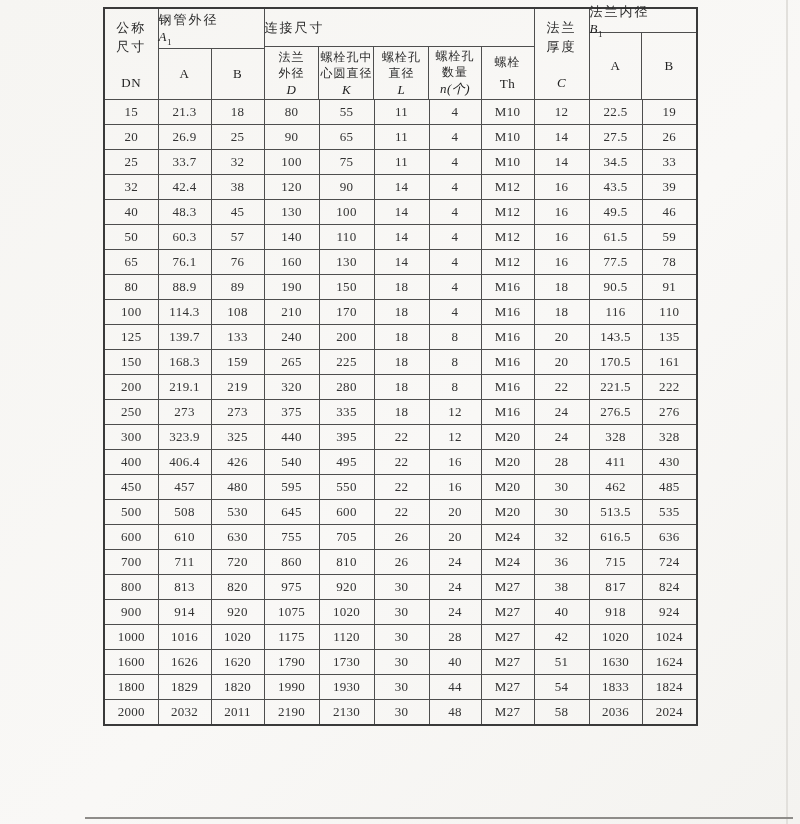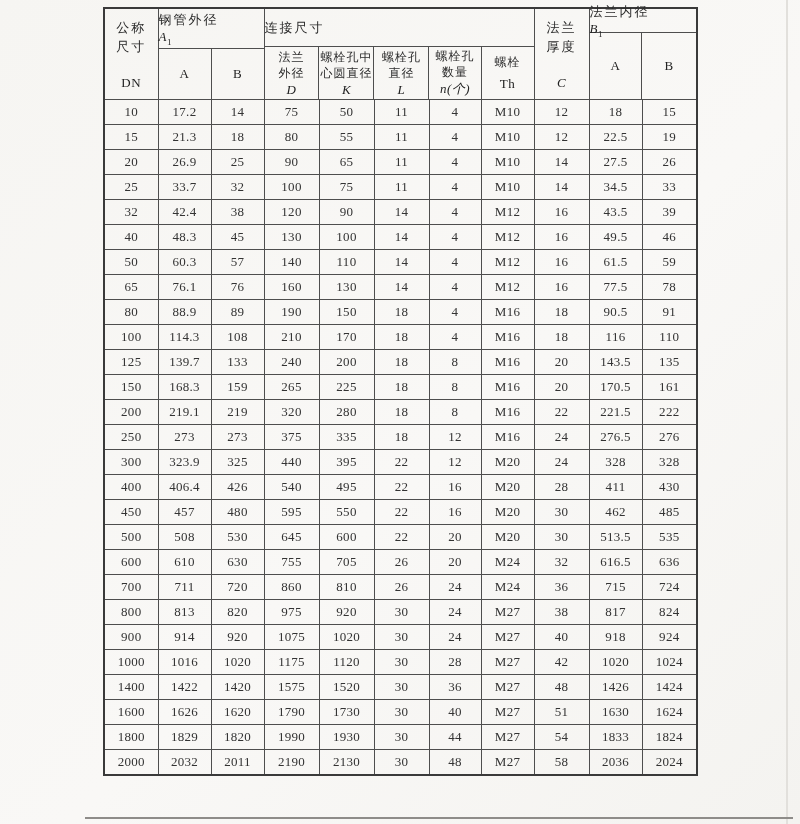--- a/index.html
+++ b/index.html
@@ -186,33 +186,20 @@
                 </div>
               </div>
             </div>
           </th>
 
         </tr>
       </thead>
 
       <tbody>
           <tr>
-            <td>10</td>
-            <td>17.2</td>
-            <td>14</td>
-            <td>75</td>
-            <td>50</td>
-            <td>11</td>
-            <td>4</td>
-            <td>M10</td>
-            <td>12</td>
-            <td>18</td>
-            <td>15</td>
-          </tr>
-          <tr>
             <td>15</td>
             <td>21.3</td>
             <td>18</td>
             <td>80</td>
             <td>55</td>
             <td>11</td>
             <td>4</td>
             <td>M10</td>
             <td>12</td>
             <td>22.5</td>
@@ -485,33 +472,20 @@
             <td>1175</td>
             <td>1120</td>
             <td>30</td>
             <td>28</td>
             <td>M27</td>
             <td>42</td>
             <td>1020</td>
             <td>1024</td>
           </tr>
           <tr>
-            <td>1400</td>
-            <td>1422</td>
-            <td>1420</td>
-            <td>1575</td>
-            <td>1520</td>
-            <td>30</td>
-            <td>36</td>
-            <td>M27</td>
-            <td>48</td>
-            <td>1426</td>
-            <td>1424</td>
-          </tr>
-          <tr>
             <td>1600</td>
             <td>1626</td>
             <td>1620</td>
             <td>1790</td>
             <td>1730</td>
             <td>30</td>
             <td>40</td>
             <td>M27</td>
             <td>51</td>
             <td>1630</td>

